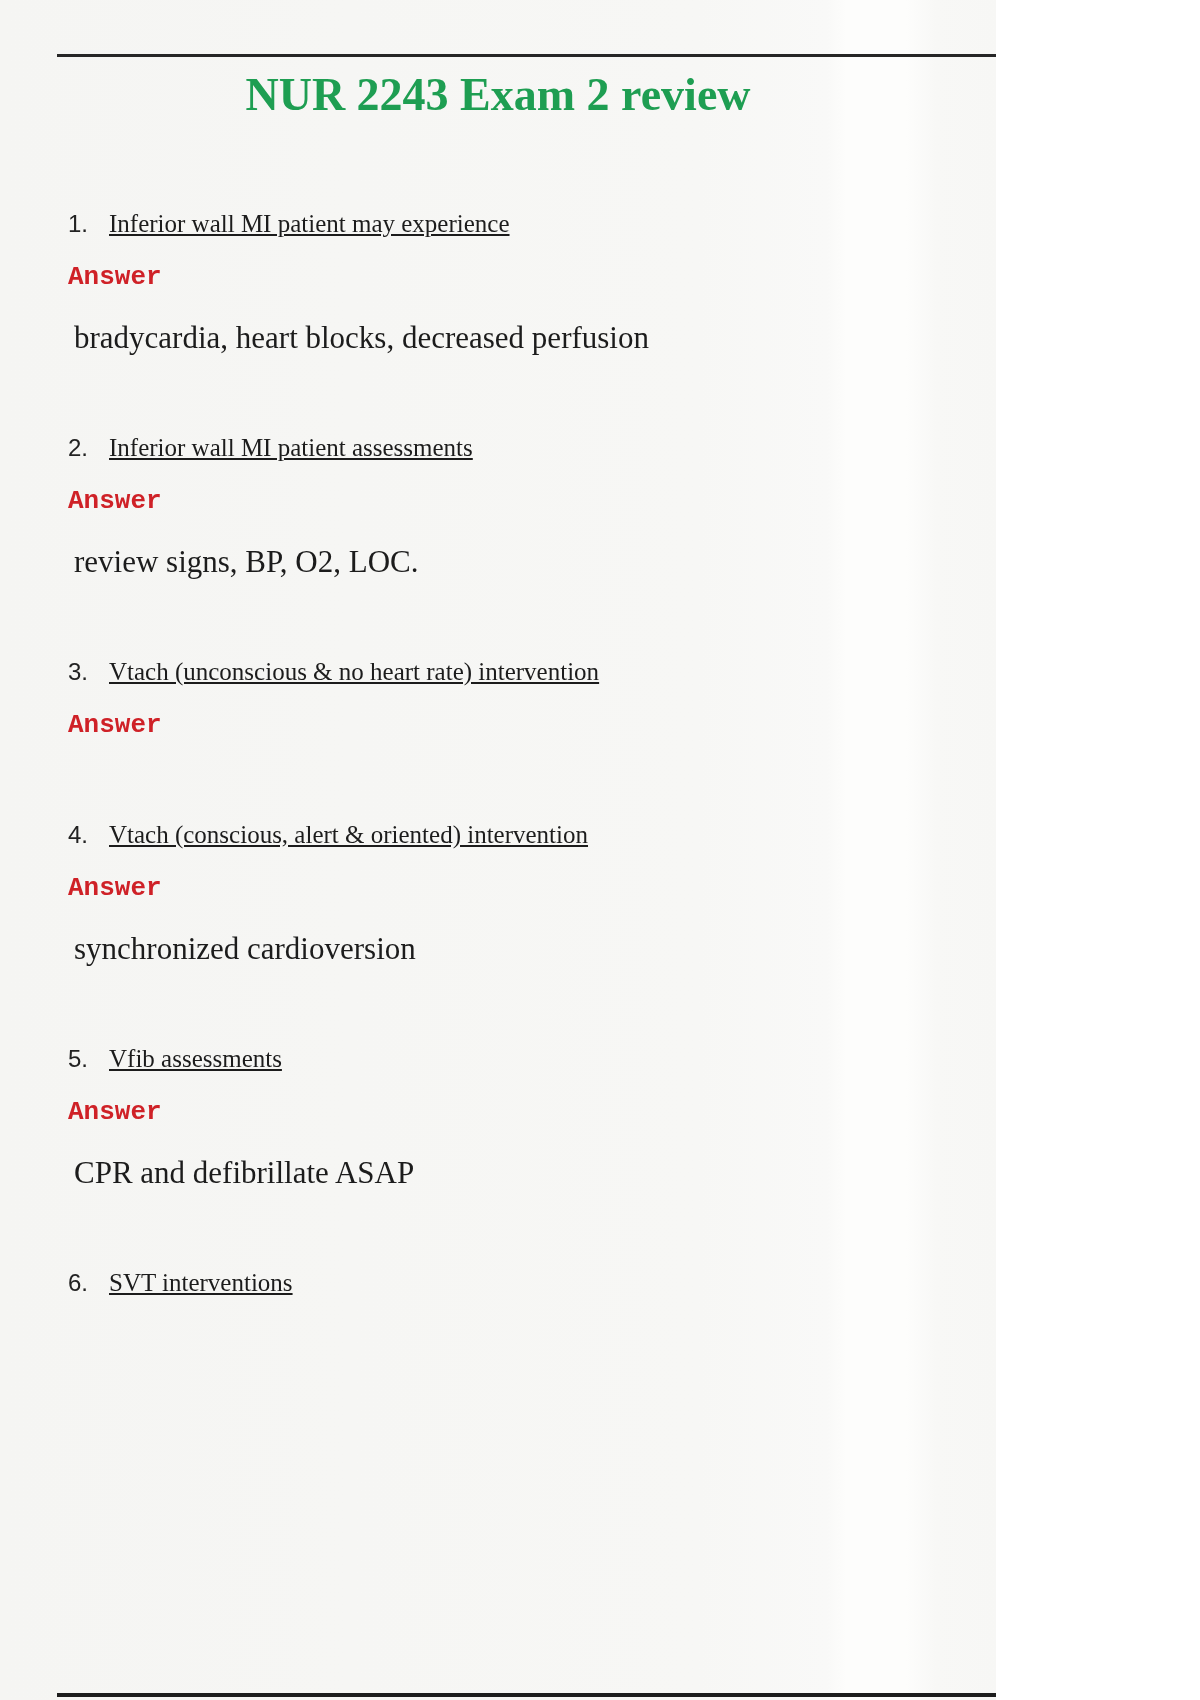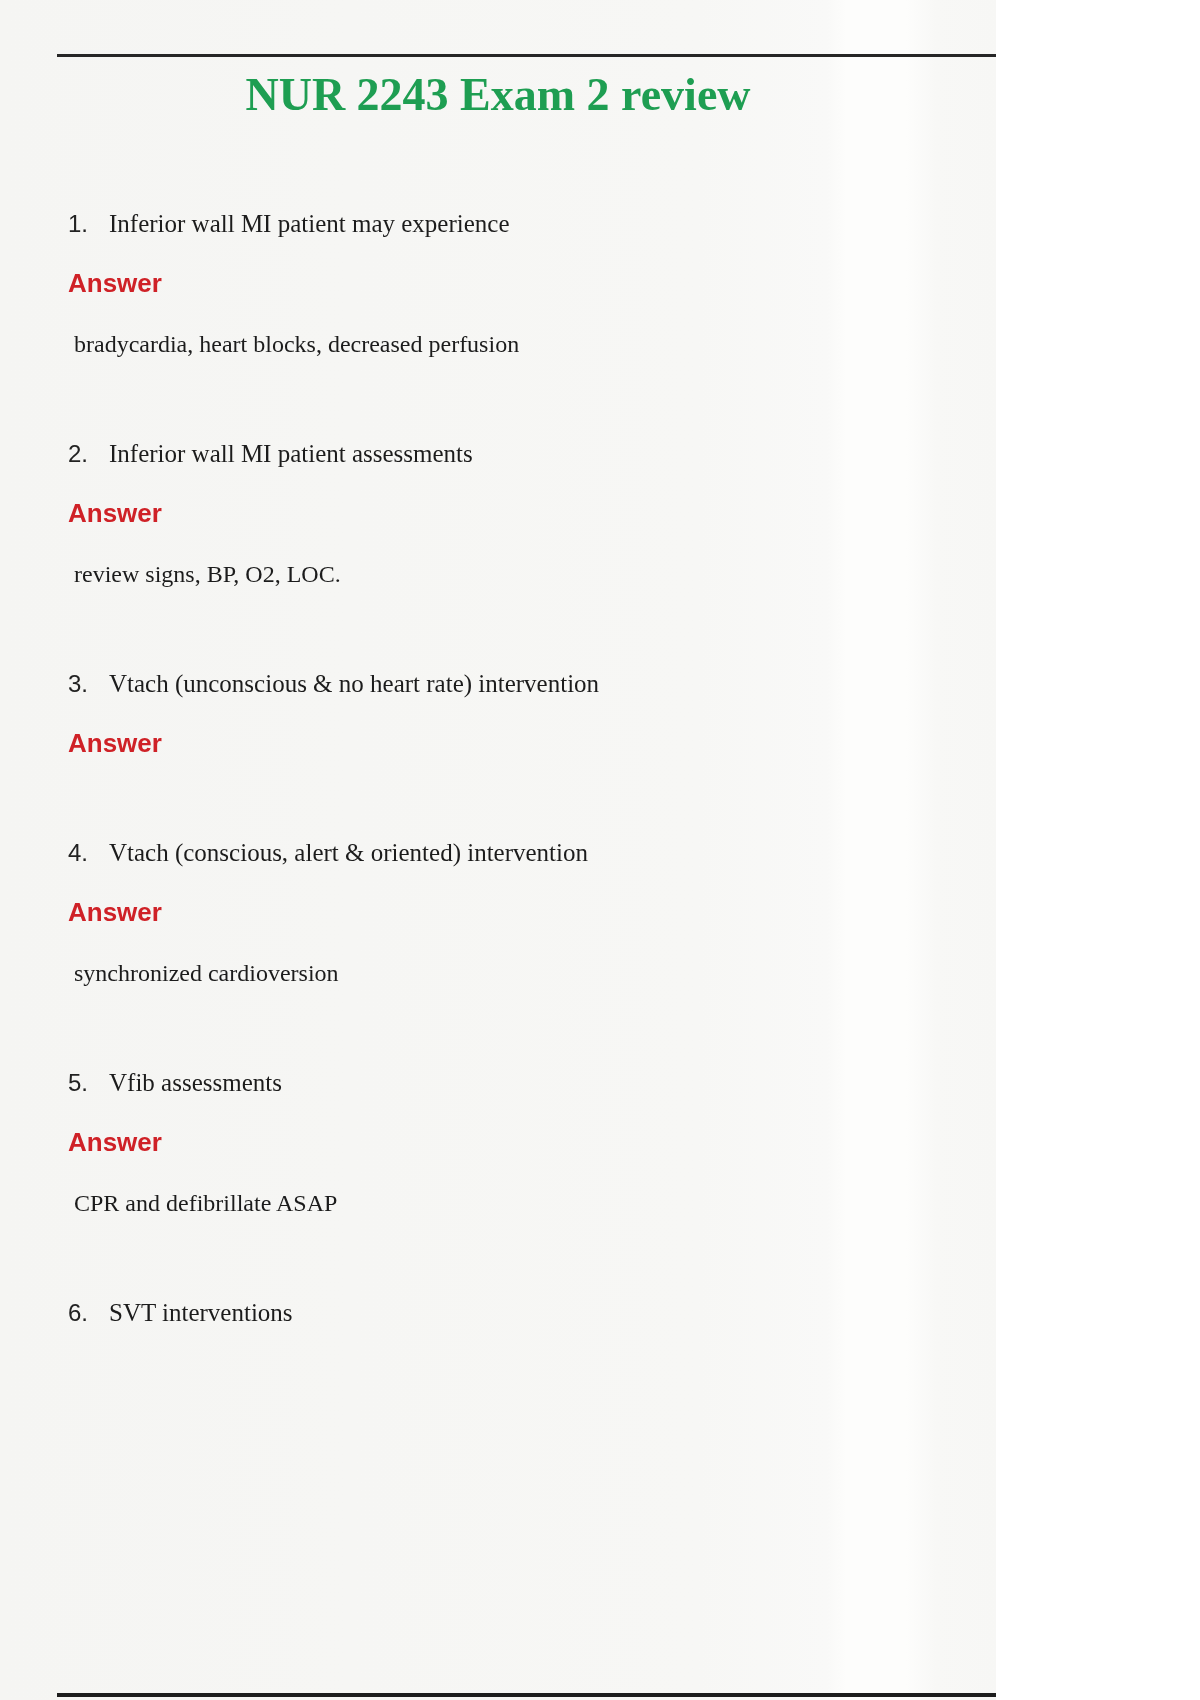--- a/index.html
+++ b/index.html
@@ -77,34 +77,35 @@
   }
   .q-num {
     font-family: "Liberation Sans", sans-serif;
     font-size: 24px;
     min-width: 41px;
     color: #222222;
   }
   .q-text {
     font-family: "Liberation Serif", serif;
     color: #1c1c1c;
+    text-decoration: underline;
   }
   .answer-label {
-    margin-top: 27px;
-    font-family: Liberation Sans, sans-serif;
+    margin-top: 21px;
+    font-family: Liberation Mono, monospace;
     font-weight: bold;
     font-size: 26px;
     line-height: 32px;
     color: #cf2127;
   }
   .answer-text {
     margin-top: 29px;
     padding-left: 6px;
     font-family: "Liberation Serif", serif;
-    font-size: 24px;
+    font-size: 31px;
     line-height: 32px;
     color: #1c1c1c;
   }
 </style>
 </head>
 <body>
 
 <div class="page">
 
   <div class="rule top"></div>

